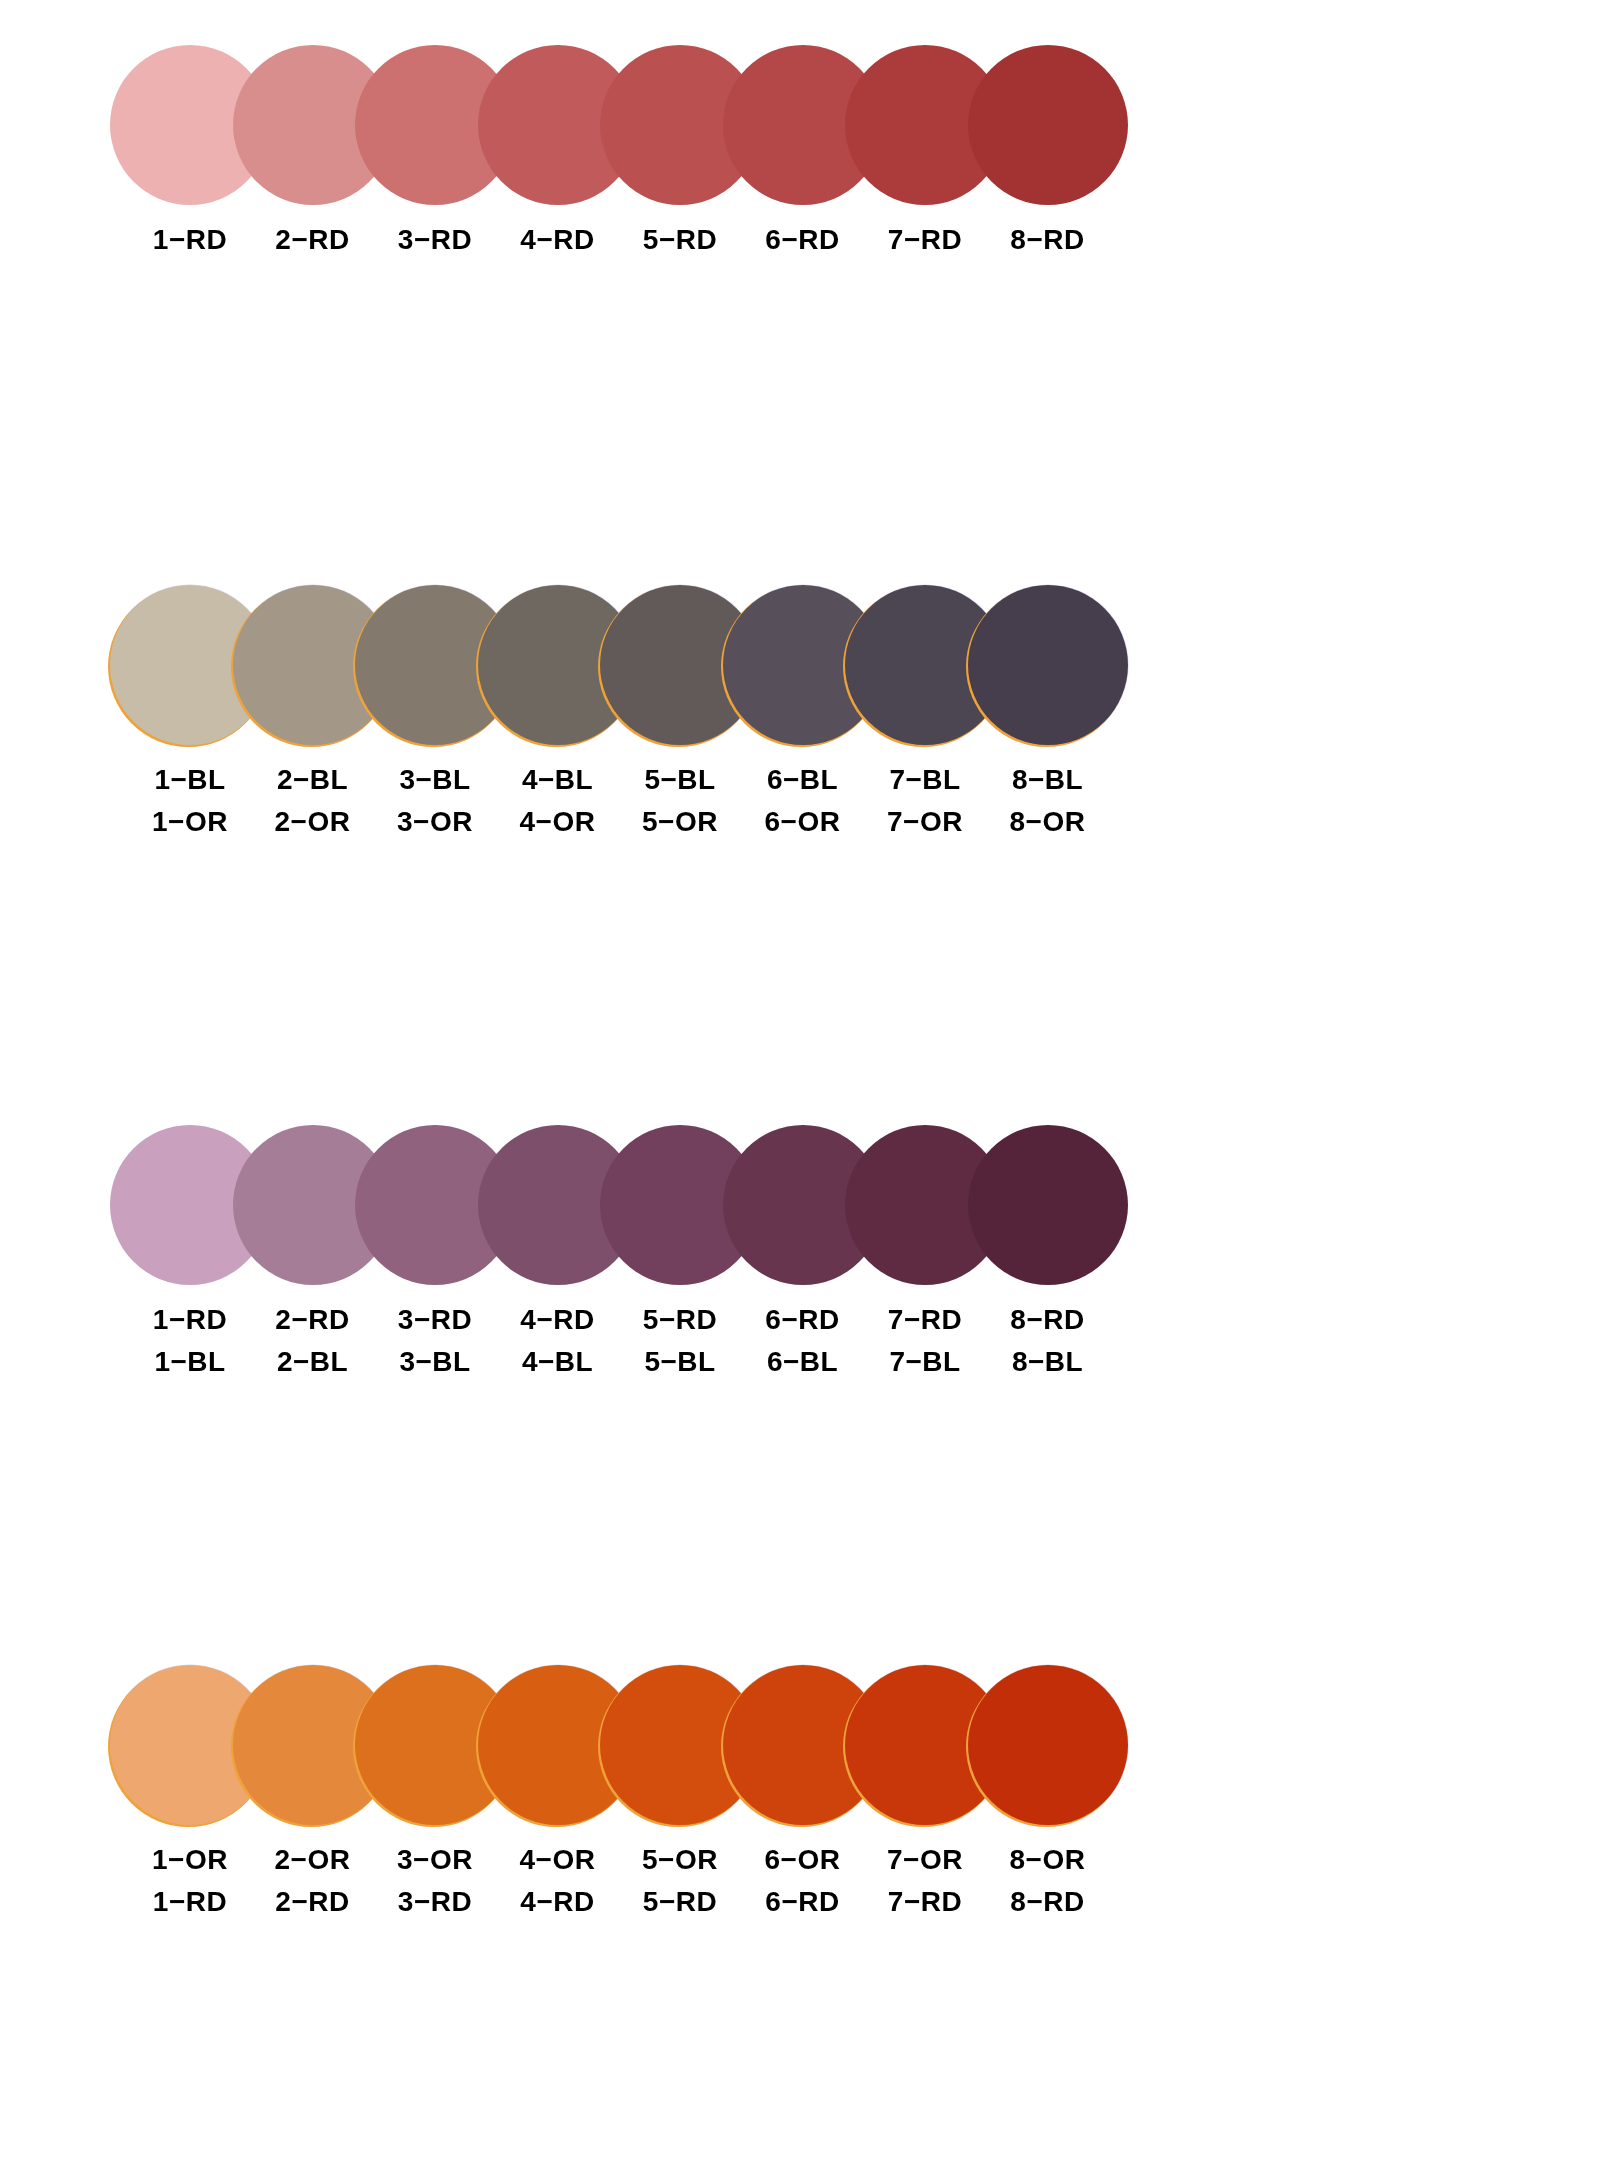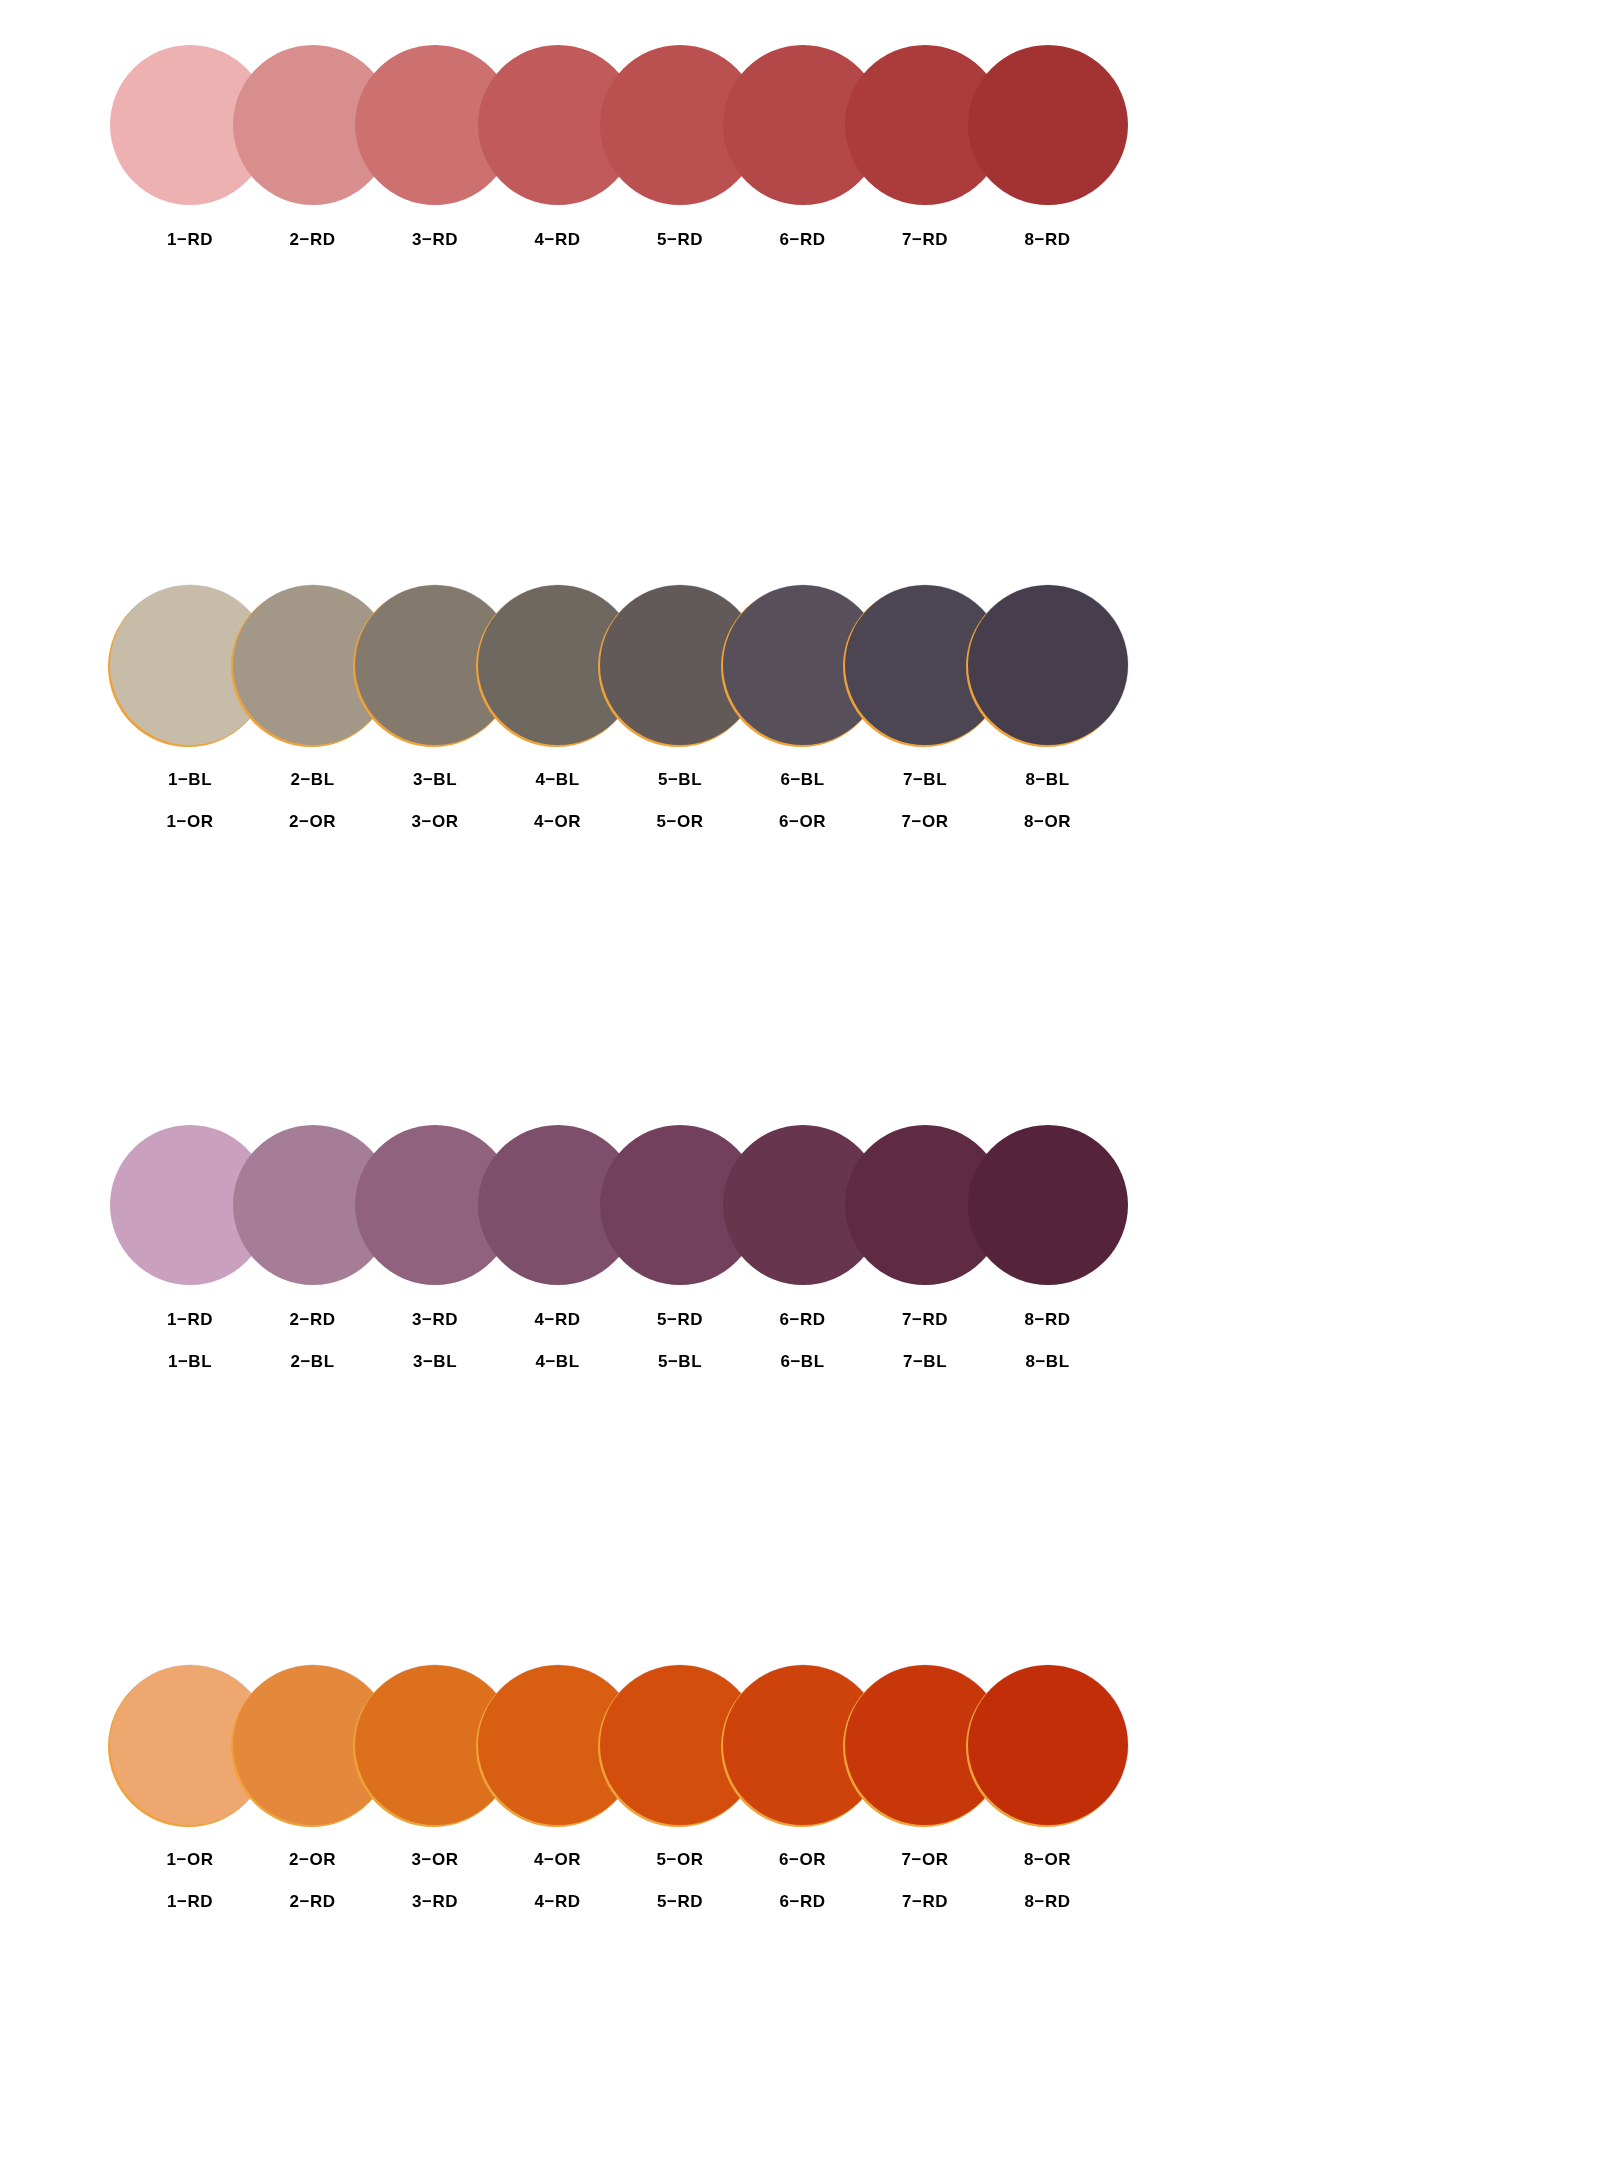--- a/index.html
+++ b/index.html
@@ -56,21 +56,21 @@
     box-shadow:
       -1.6px 1.6px 0 0.4px #efa23a,
       0 0 0 0.6px rgba(120, 120, 190, 0.28);
   }
 
   .swatch-label {
     position: absolute;
     width: 160px;
     text-align: center;
     font-family: "Liberation Sans", sans-serif;
-    font-size: 17px;
+    font-size: 28px;
     font-weight: 700;
     letter-spacing: 0.5px;
     color: #000000;
     line-height: 30px;
     white-space: nowrap;
   }
 </style>
 </head>
 <body>
 

